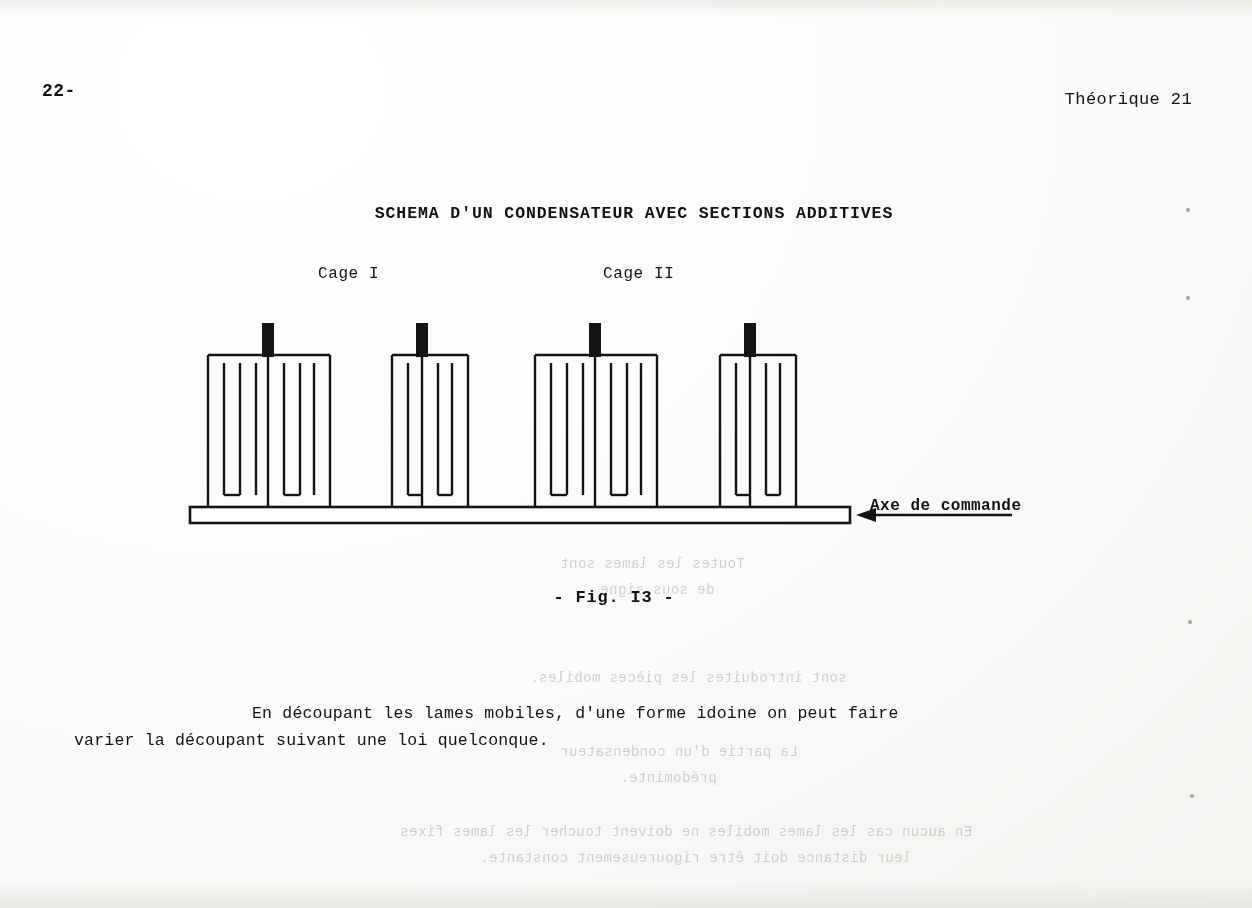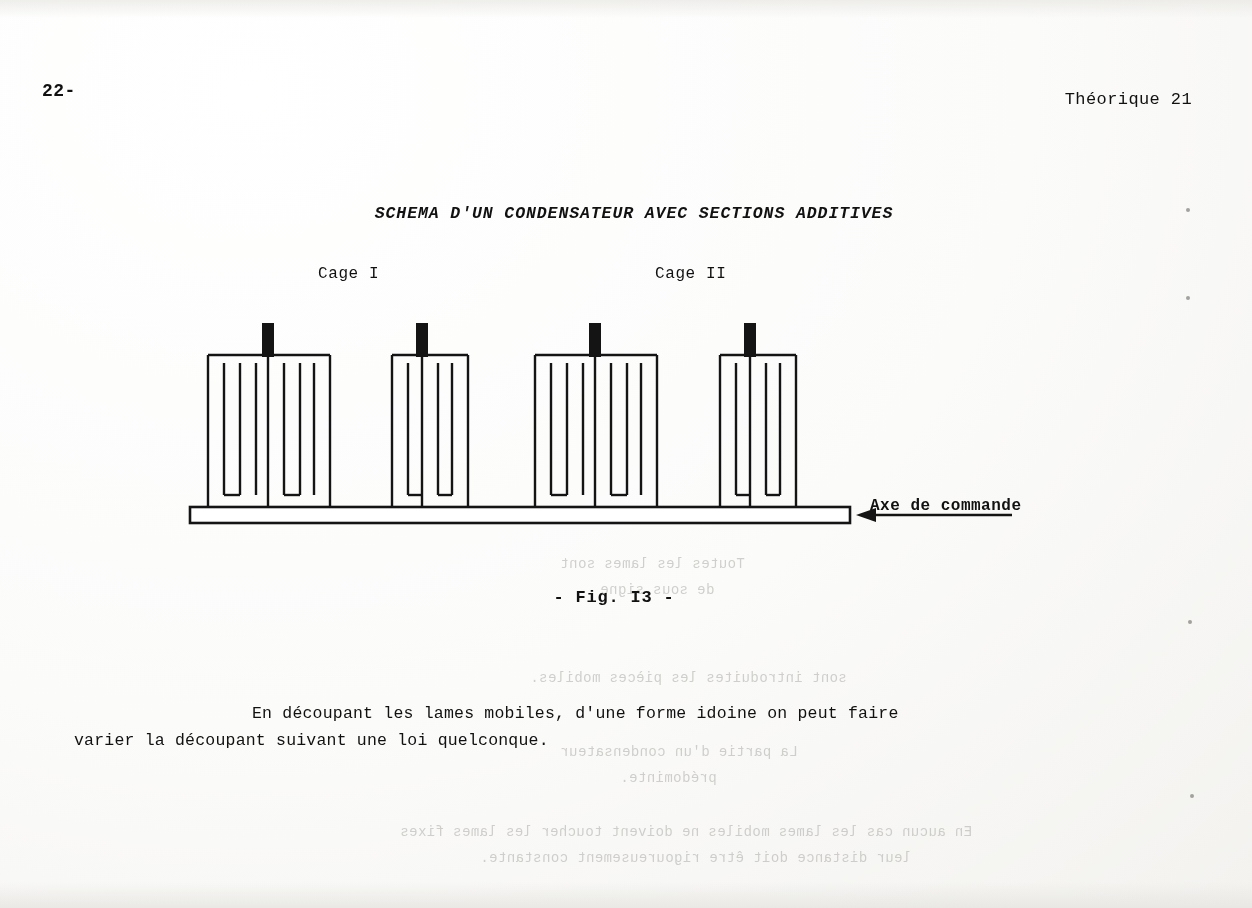--- a/index.html
+++ b/index.html
@@ -67,30 +67,29 @@
 
   .fig-title {
     position: absolute;
     left: 0; right: 0;
     top: 204px;
     text-align: center;
     font-size: 16.5px;
     font-weight: bold;
     letter-spacing: .9px;
     padding-left: 16px;
-    font-style: italic;
   }
 
   .cage-label {
     position: absolute;
     font-size: 16px;
     letter-spacing: .6px;
   }
   .cage-1 { left: 318px; top: 265px; text-align: right; }
-  .cage-2 { left: 655px; top: 265px; text-align: center; }
+  .cage-2 { left: 603px; top: 265px; text-align: center; }
 
   .figure {
     position: absolute;
     left: 150px;
     top: 295px;
     width: 960px;
     height: 270px;
   }
 
   .axis-label {

